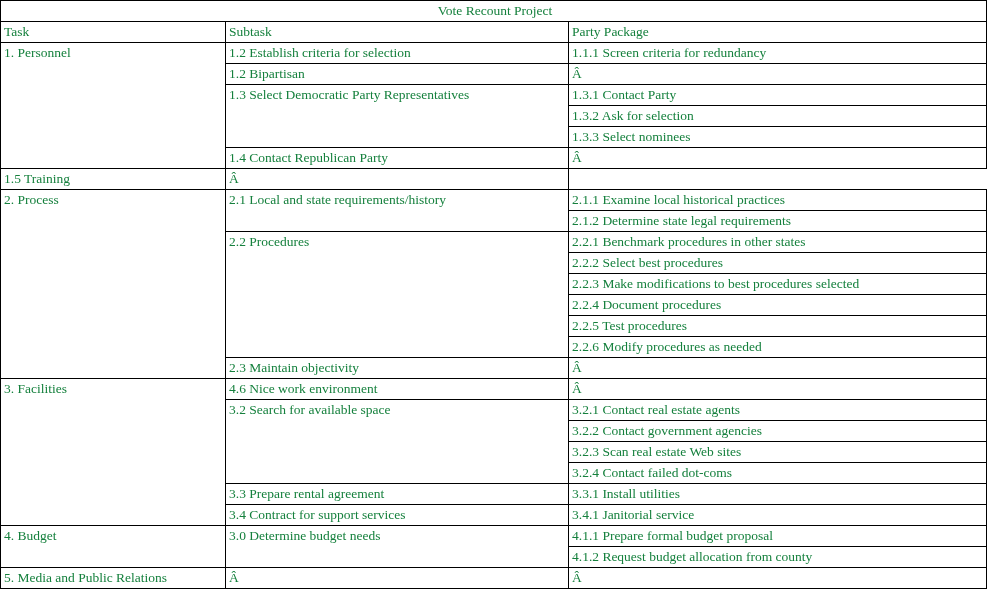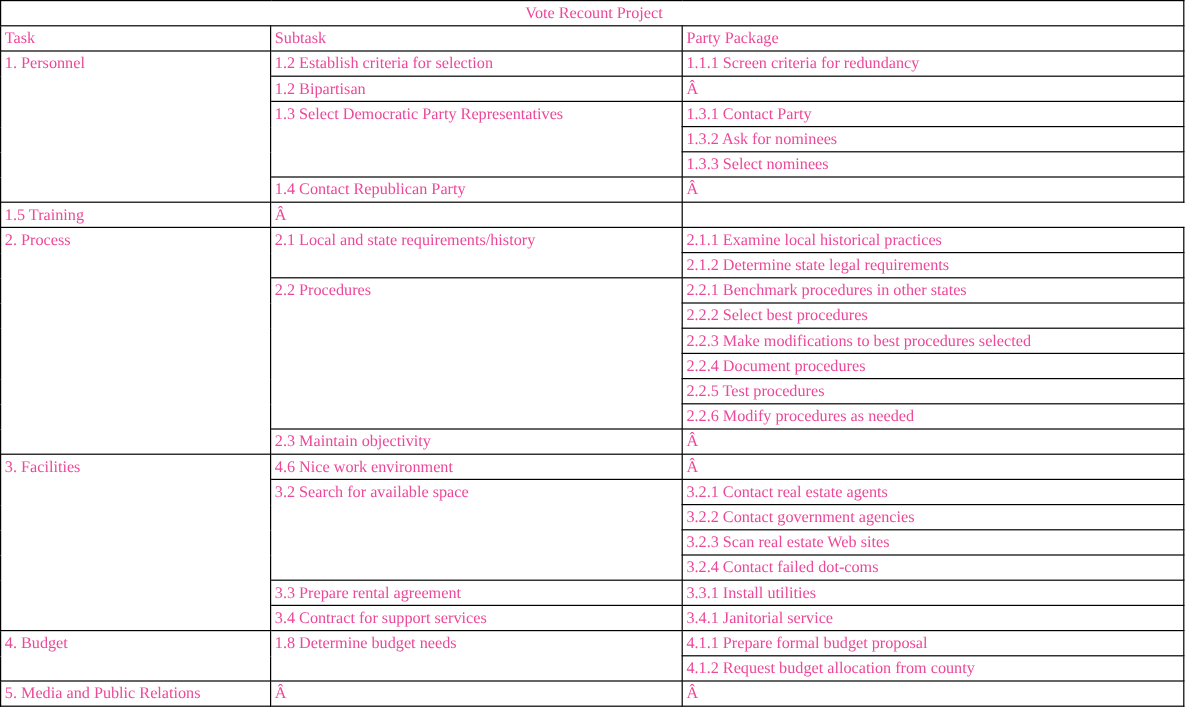--- a/index.html
+++ b/index.html
@@ -22,21 +22,21 @@
     margin: 0;
     background: #ffffff;
   }
 
   .wbs-table td,
   .wbs-table th {
     border: 1px solid #000000;
     font-weight: normal;
     font-size: 13.5px;
     line-height: 14px;
-    color: #ec4899;
+    color: #15803d;
     text-align: left;
     vertical-align: top;
     padding: 3px 0 3px 3px;
     height: 15px;
     box-sizing: border-box;
     overflow: hidden;
     white-space: nowrap;
   }
 
   .title-cell {
@@ -74,21 +74,21 @@
       </tr>
       <tr>
         <td>1.2 Bipartisan</td>
         <td>Â</td>
       </tr>
       <tr>
         <td rowspan="3">1.3 Select Democratic Party Representatives</td>
         <td>1.3.1 Contact Party</td>
       </tr>
       <tr>
-        <td>1.3.2 Ask for nominees</td>
+        <td>1.3.2 Ask for selection</td>
       </tr>
       <tr>
         <td>1.3.3 Select nominees</td>
       </tr>
       <tr>
         <td>1.4 Contact Republican Party</td>
         <td>Â</td>
       </tr>
       <tr>
         <td>1.5 Training</td>
@@ -146,21 +146,21 @@
       <tr>
         <td>3.3 Prepare rental agreement</td>
         <td>3.3.1 Install utilities</td>
       </tr>
       <tr>
         <td>3.4 Contract for support services</td>
         <td>3.4.1 Janitorial service</td>
       </tr>
       <tr>
         <td rowspan="2">4. Budget</td>
-        <td rowspan="2">1.8 Determine budget needs</td>
+        <td rowspan="2">3.0 Determine budget needs</td>
         <td>4.1.1 Prepare formal budget proposal</td>
       </tr>
       <tr>
         <td>4.1.2 Request budget allocation from county</td>
       </tr>
       <tr>
         <td>5. Media and Public Relations</td>
         <td>Â</td>
         <td>Â</td>
       </tr>

